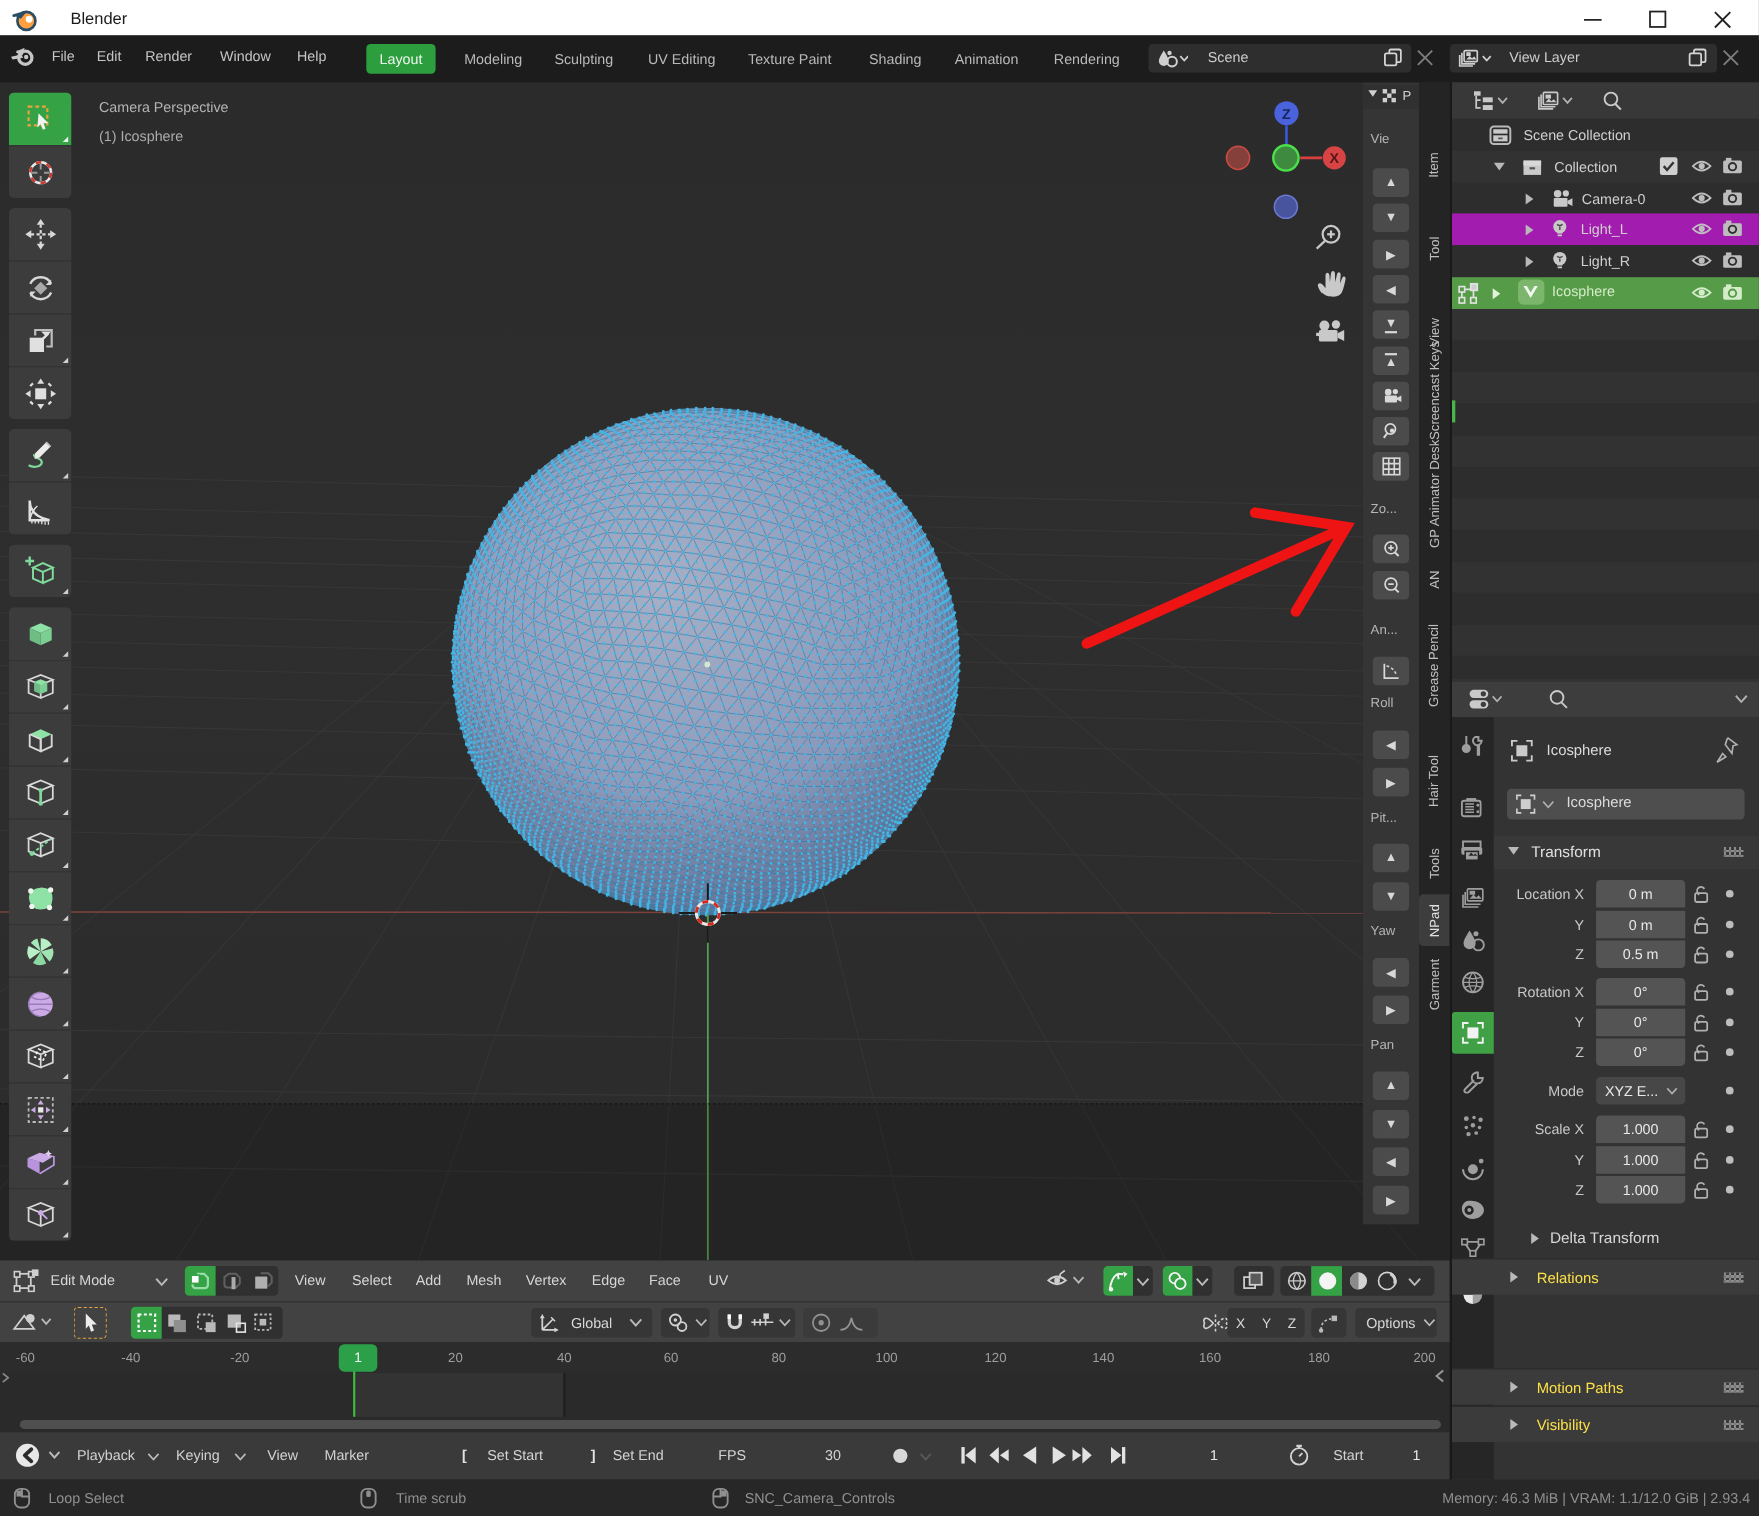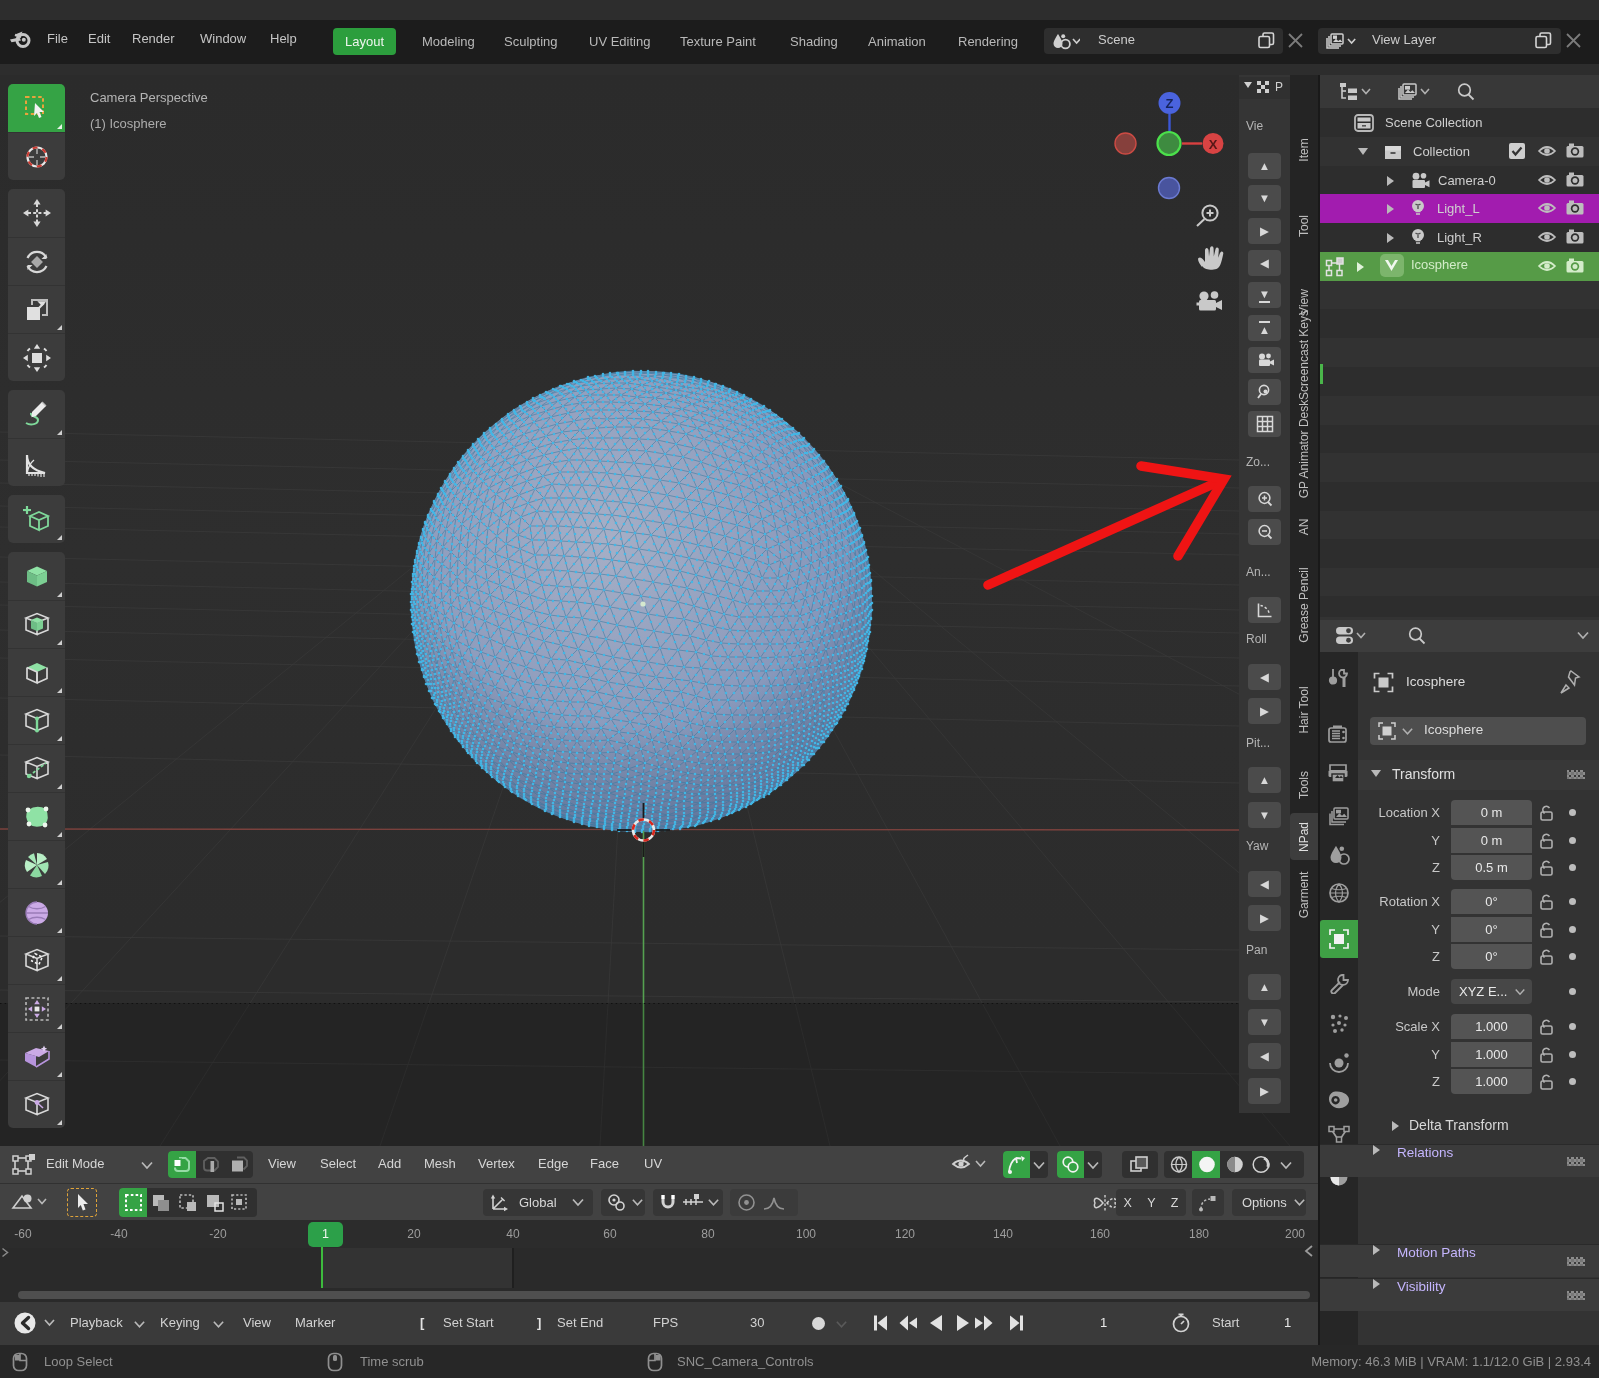--- a/index.html
+++ b/index.html
@@ -4,21 +4,21 @@
 <style>
 * { margin:0; padding:0; box-sizing:border-box; }
 html,body { width:1599px; height:1378px; overflow:hidden; background:#2d2d2d;
   font-family:"Liberation Sans", sans-serif; }
 .abs { position:absolute; }
 #page { position:relative; width:1599px; height:1378px; transform:translateZ(0); }
 
 #titlebar { left:0; top:0; width:1599px; height:36px; background:#ffffff; color:#111; }
 #titlebar .t { position:absolute; left:64px; top:9px; font-size:15px; color:#1a1a1a; }
 
-#menubar { left:0; top:20px; width:1599px; height:44px; background:#1c1c1c; color:#c2c2c2; font-size:13px; }
+#menubar { left:0; top:32px; width:1599px; height:44px; background:#1c1c1c; color:#c2c2c2; font-size:13px; }
 .mitem { position:absolute; top:11px; color:#c5c5c5; }
 .tab { position:absolute; top:8px; height:27px; line-height:27px; padding:0 12px; border-radius:4px; color:#b9b9b9; }
 .tab.active { background:#278e2f; background:#2c9e3d; color:#eef5ee; }
 .selgroup { position:absolute; top:8px; height:26px; background:#2e2e2e; border-radius:4px; color:#cccccc; font-size:13px; }
 
 #viewport { left:0; top:75px; width:1318px; height:1071px; background:#2d2d2d; overflow:hidden; }
 #vptext1 { left:90px; top:15px; font-size:13px; color:#b4b4b4; }
 #vptext2 { left:90px; top:41px; font-size:13px; color:#acacac; }
 
 #toolbar { left:8px; top:9px; width:57px; }
@@ -62,30 +62,46 @@
 #outliner .ohdr { position:absolute; left:0; top:0; width:279px; height:33px; background:#383838; }
 .orow { position:absolute; left:0; width:279px; height:29px; font-size:13px; color:#cfcfcf; display:flex; align-items:center; }
 #props { position:absolute; left:0; top:542px; width:279px; height:728px; background:#333333; }
 #props .phdr { position:absolute; left:0; top:3px; width:279px; height:32px; background:#3d3d3d; }
 #ptabs { position:absolute; left:0; top:35px; width:38px; height:693px; background:#262626; }
 .ptab { position:absolute; left:0; width:38px; height:38px; display:flex; align-items:center; justify-content:center; }
 .prow-label { position:absolute; font-size:13px; color:#c8c8c8; text-align:right; }
 .pfield { position:absolute; left:131px; width:81px; height:25px; background:#545454; color:#e9e9e9;
   font-size:13px; text-align:center; line-height:25px; }
 .ppanel { position:absolute; left:0; width:279px; height:33px; background:#3b3b3b; border-top:1px solid #2a2a2a;
-  color:#c4b5fd; font-size:13.5px; display:flex; }
+  color:#fde047; font-size:13.5px; display:flex; align-items:center; }
 .grip { position:absolute; right:14px; width:18px; height:9px; opacity:0.55;
   background-image:repeating-linear-gradient(90deg,#cfcfcf 0 2px,transparent 2px 4.5px),repeating-linear-gradient(0deg,#cfcfcf 0 2px,transparent 2px 4.5px);
   background-blend-mode:multiply; }
 .tri-r { width:0; height:0; border-top:5px solid transparent; border-bottom:5px solid transparent; border-left:7px solid #b9b9b9; display:inline-block; }
 .tri-d { width:0; height:0; border-left:5px solid transparent; border-right:5px solid transparent; border-top:7px solid #b9b9b9; display:inline-block; }
 </style>
 </head>
 <body>
 <div id="page">
+<div id="titlebar" class="abs">
+  <svg class="abs" style="left:11px;top:5px" width="26" height="26" viewBox="0 0 26 26">
+    <circle cx="13" cy="14" r="8.2" fill="#ff9f3e"></circle>
+    <circle cx="13" cy="14" r="8.2" fill="none" stroke="#2a4e66" stroke-width="2.4"></circle>
+    <circle cx="15.5" cy="12.5" r="3.1" fill="#fff"></circle>
+    <path d="M2 9 L12 7 L8 12 Z" fill="#2a4e66"></path>
+    <path d="M1.5 9.2 L11 6.5" stroke="#2a4e66" stroke-width="2.6" stroke-linecap="round" fill="none"></path>
+  </svg>
+  <div class="t">Blender</div>
+  <svg class="abs" style="left:1432px;top:9px" width="150" height="18" viewBox="0 0 150 18">
+    <line x1="8" y1="9" x2="24" y2="9" stroke="#222" stroke-width="1.6"></line>
+    <rect x="68" y="1.5" width="14" height="14" fill="none" stroke="#222" stroke-width="1.6"></rect>
+    <line x1="127" y1="2" x2="141" y2="16" stroke="#222" stroke-width="1.7"></line>
+    <line x1="141" y1="2" x2="127" y2="16" stroke="#222" stroke-width="1.7"></line>
+  </svg>
+</div>
 
 <div id="menubar" class="abs">
   <svg class="abs" style="left:8px;top:7px" width="26" height="24" viewBox="0 0 26 24">
     <circle cx="15" cy="13.5" r="6" fill="none" stroke="#c6c6c6" stroke-width="3"></circle>
     <circle cx="15.8" cy="12.8" r="2" fill="#c6c6c6"></circle>
     <path d="M2 12.5 L11.5 10.5 L13 13.5 L3.5 15.2 Z" fill="#c6c6c6"></path>
     <path d="M7 7.5 L14.5 4.5 L12.5 9.5 Z" fill="#c6c6c6"></path>
     <path d="M7 7.8 L13 10" stroke="#c6c6c6" stroke-width="2.4" fill="none"></path>
   </svg>
   <div class="mitem" style="left:47px">File</div>

